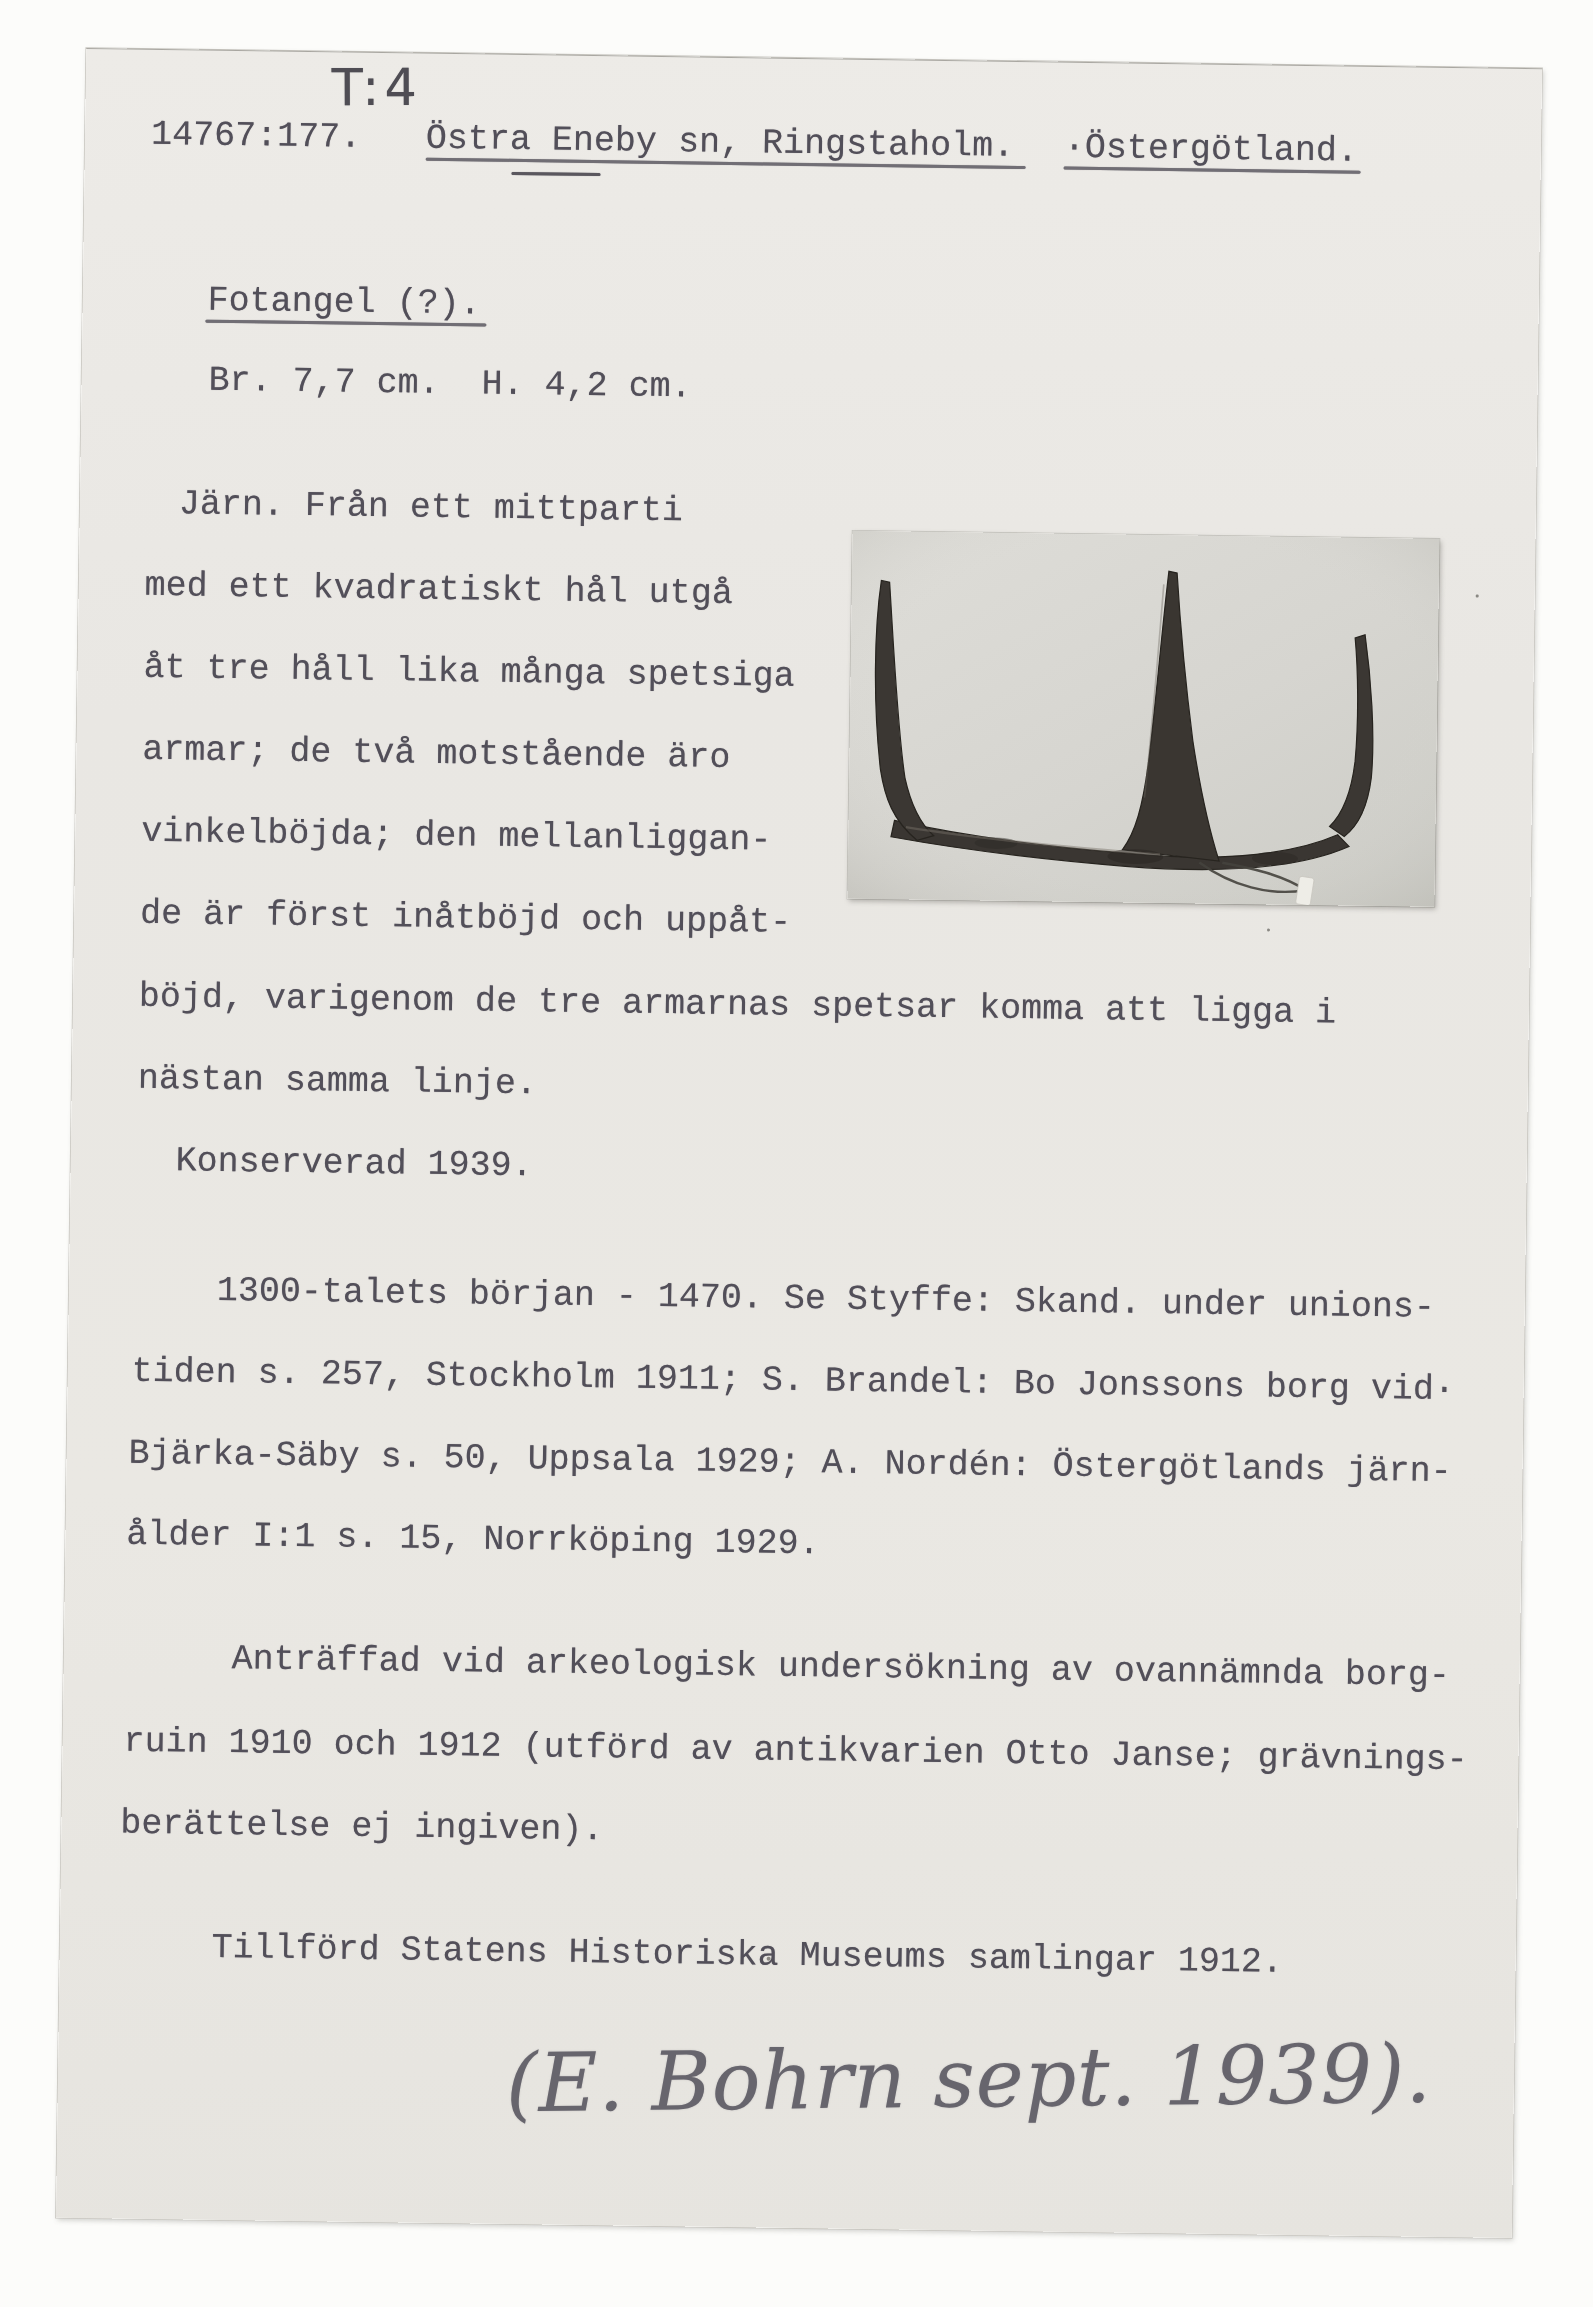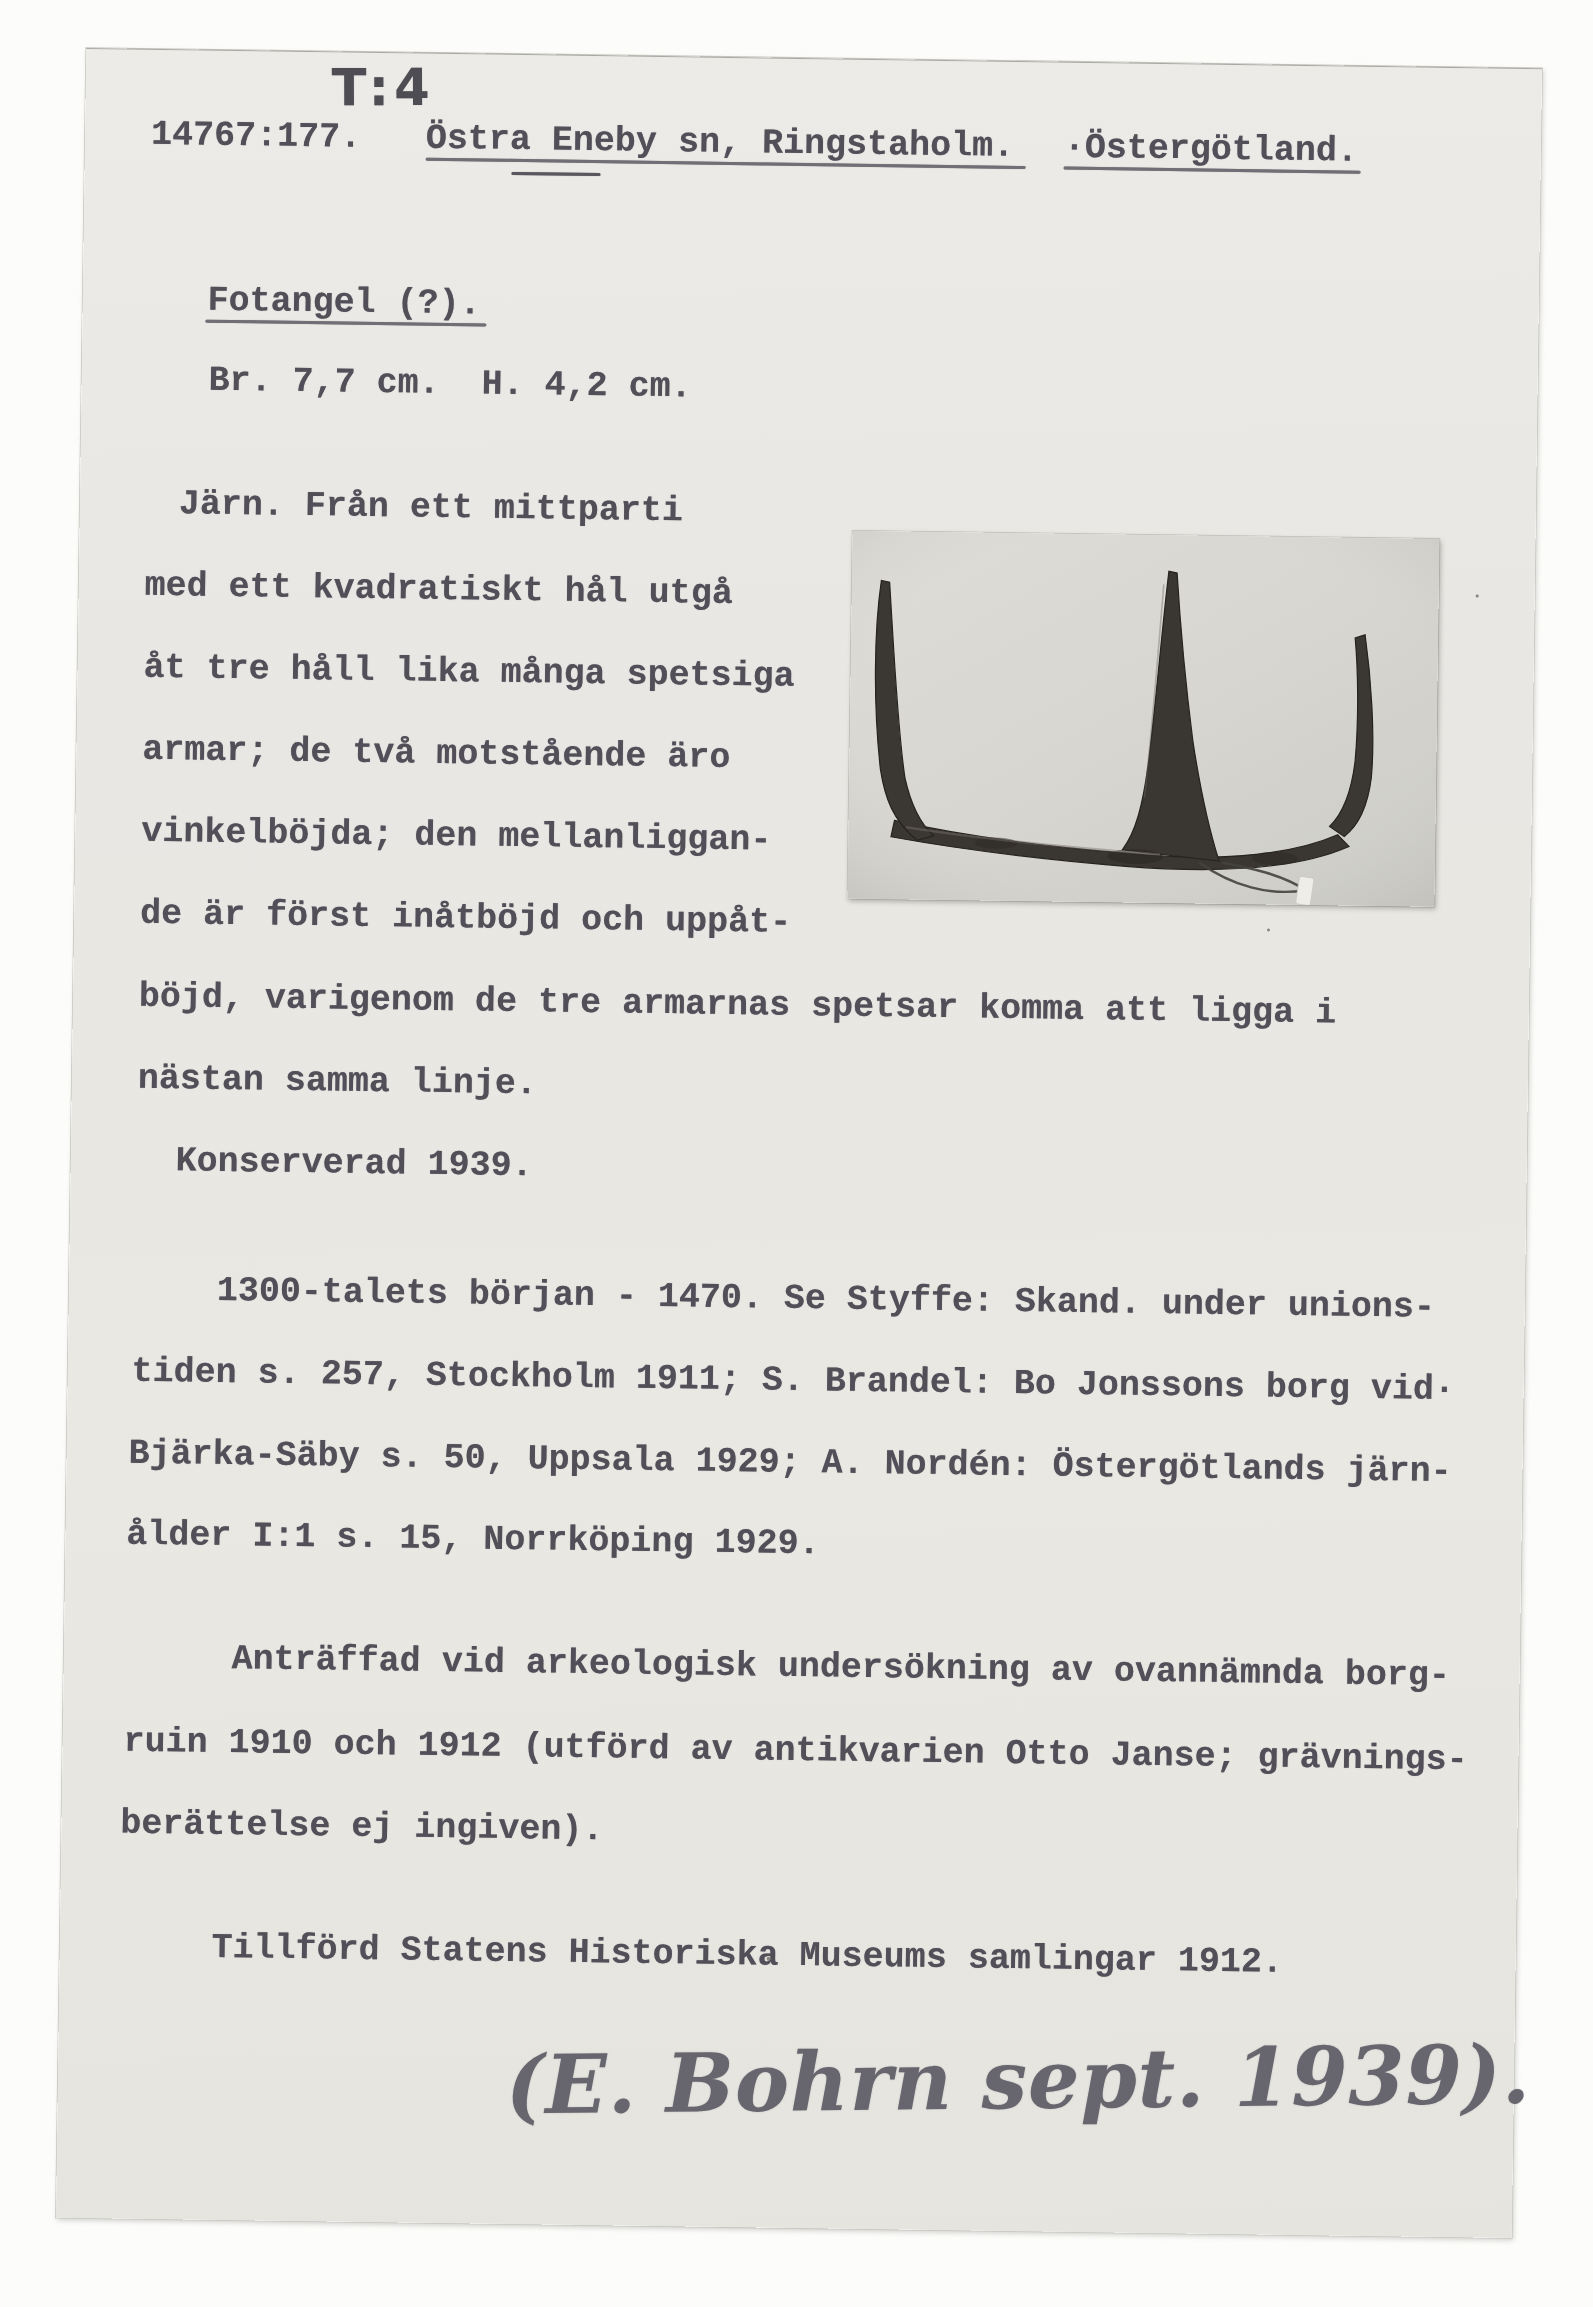--- a/index.html
+++ b/index.html
@@ -1,21 +1,21 @@
 <!DOCTYPE html>
 <html style="font-size:13px"><head>
 <meta charset="utf-8">
 <style>
   html,body{margin:0;padding:0;}
   body{
     width:1594px;height:2307px;position:relative;overflow:hidden;
     background:#fcfcfa;
     font-family:"Liberation Mono","DejaVu Sans Mono",monospace;
   }
-  .scan{position:absolute;inset:0;font-weight:bold;}
+  .scan{position:absolute;inset:0;}
   .card{
     position:absolute;left:71px;top:58px;width:1456px;height:2169px;
     background:linear-gradient(178deg,#edebe7 0%,#e9e7e3 30%,#eae8e3 65%,#e6e4df 100%);
     transform:rotate(0.8deg);
     box-shadow:0 0 0 0.8px #c9c7c1, 1.6px 2.5px 5.8px rgba(110,108,102,.30);
     border-top:1.6px solid #a9a7a1;
   }
   .typed{
     position:absolute;white-space:pre;
     font-size:35px;line-height:38px;letter-spacing:0;

